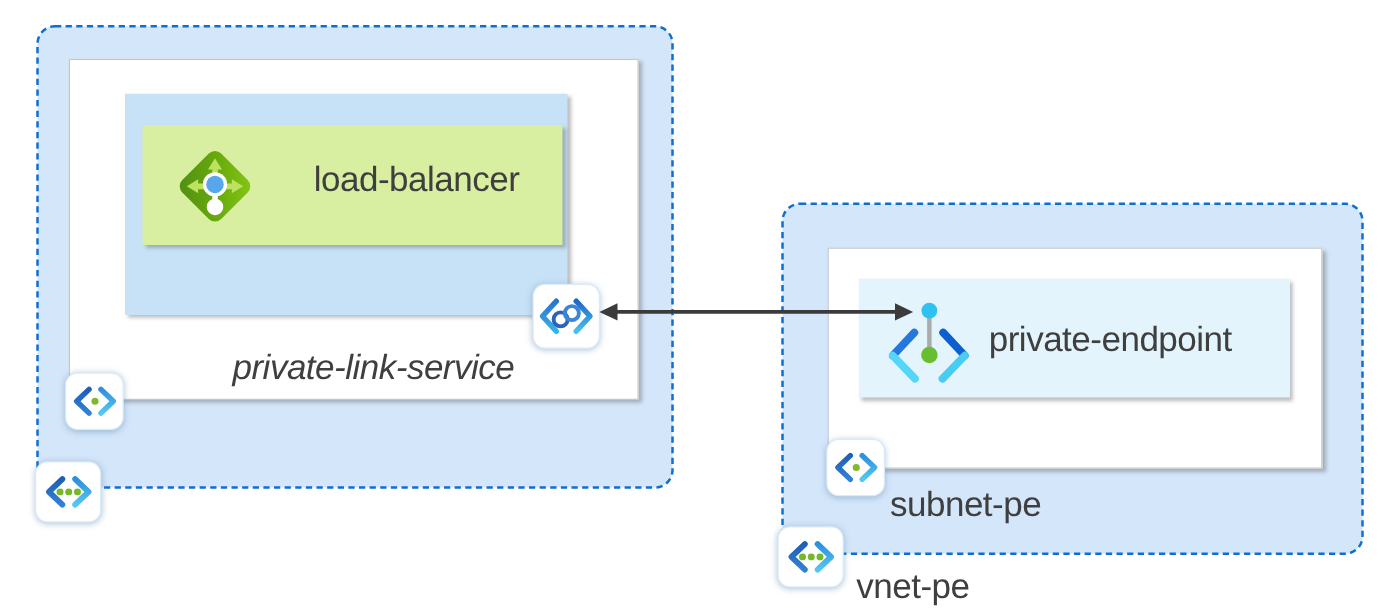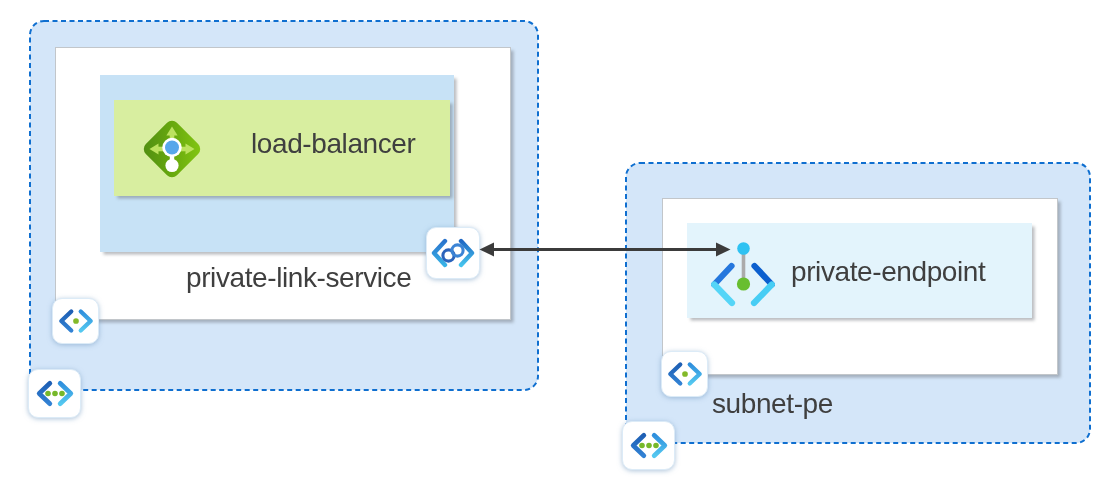--- a/index.html
+++ b/index.html
@@ -39,23 +39,24 @@
   <div class="box subnet-box shadowed" style="left:55px;top:47px;width:456px;height:273px;"></div>
   <div class="box subnet-box shadowed" style="left:662px;top:198px;width:396px;height:177px;"></div>
 
   <div class="box pls-box shadowed" style="left:100px;top:75px;width:354px;height:177px;"></div>
 
   <div class="box lb-box shadowed" style="left:114px;top:100px;width:336px;height:96px;"></div>
 
   <div class="box pe-box shadowed" style="left:687px;top:223px;width:345px;height:95px;"></div>
 
   <div class="label" style="left:219px;top:128px;margin-left:32px;">load-balancer</div>
-  <div class="label" style="left:186px;top:262px;">private-link-service</div>
+  <div class="label" style="left:186px;top:278px;font-style:italic;">private-link-service</div>
   <div class="label" style="left:791px;top:256px;text-align:center;">private-endpoint</div>
   <div class="label" style="left:712px;top:388px;">subnet-pe</div>
+  <div class="label" style="left:685px;top:453px;">vnet-pe</div>
 
   <div class="abs" style="left:141px;top:118px;">
     <svg width="62" height="62" viewBox="0 0 62 62">
       <defs>
         <linearGradient id="gLB" x1="0" y1="1" x2="1" y2="0">
           <stop offset="0" stop-color="#4f8d12"></stop>
           <stop offset="0.55" stop-color="#6aab0e"></stop>
           <stop offset="1" stop-color="#85c813"></stop>
         </linearGradient>
       </defs>

